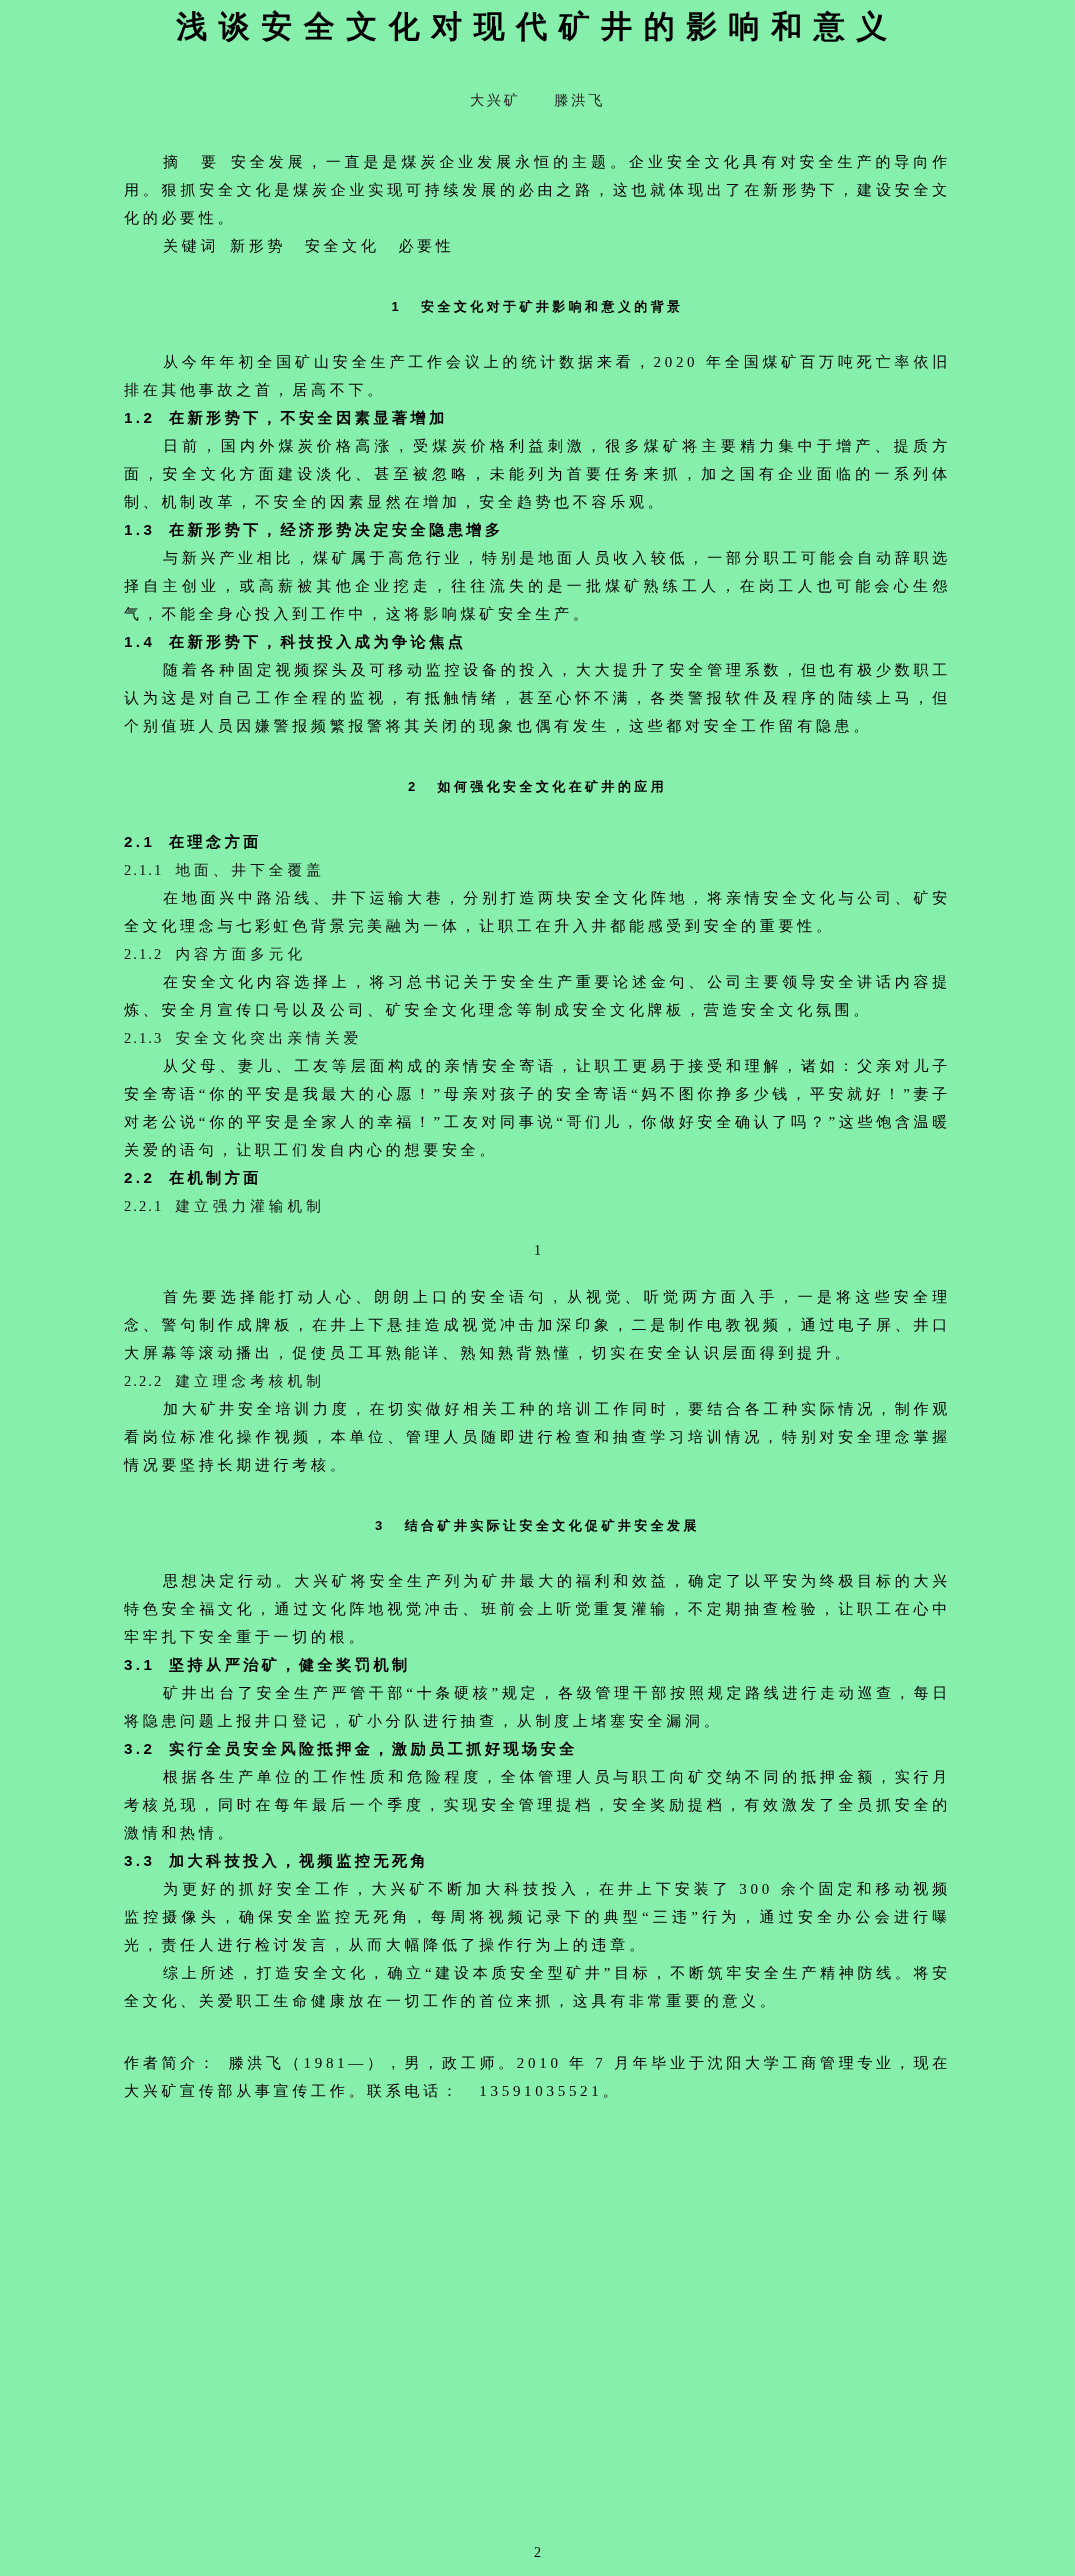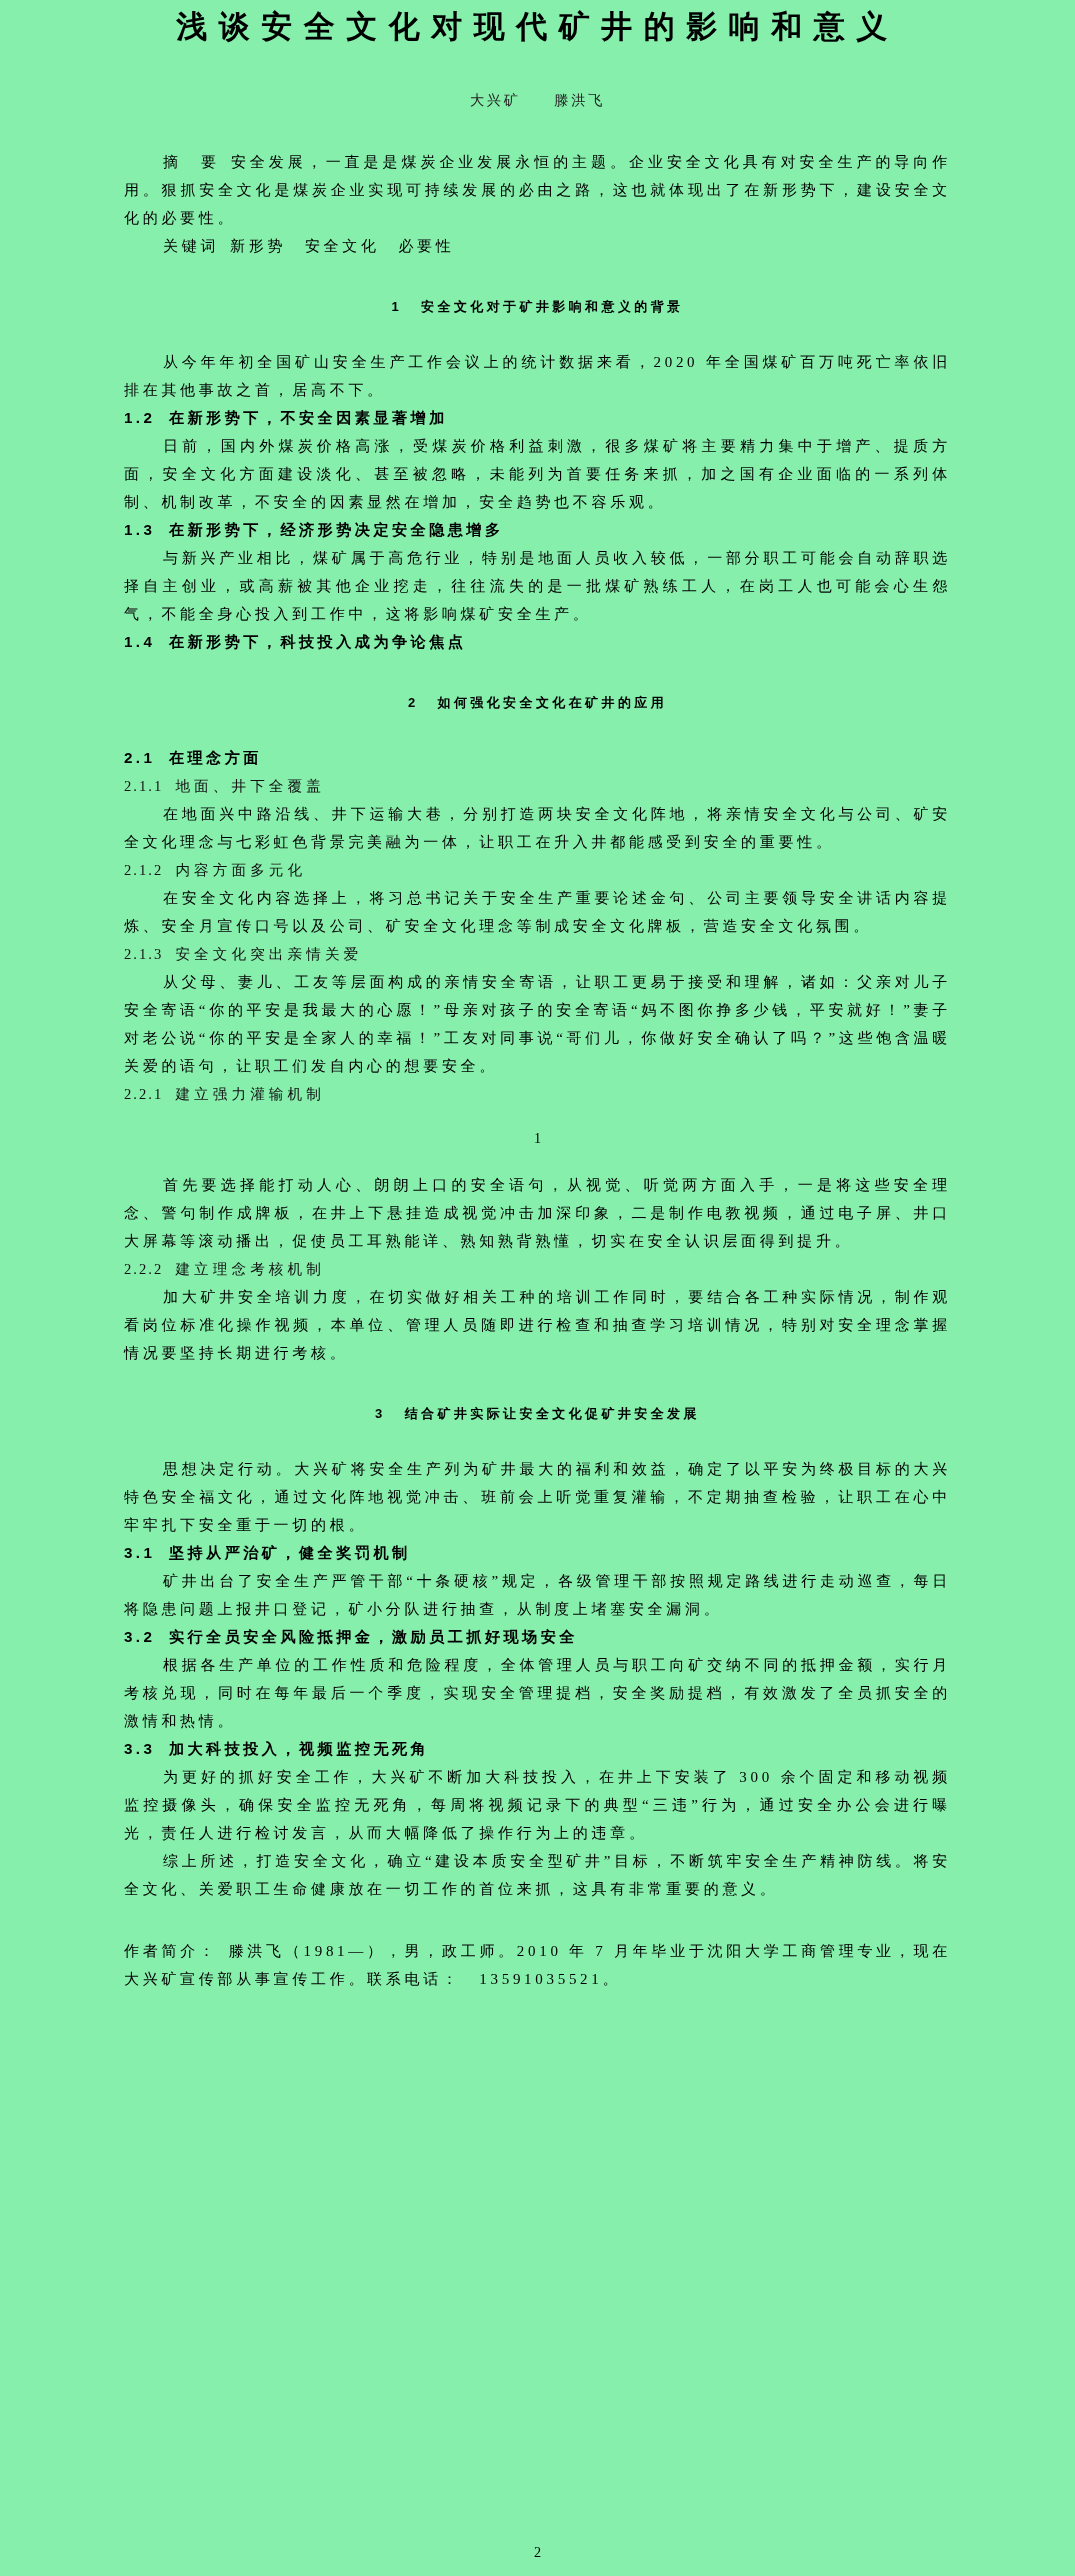--- a/index.html
+++ b/index.html
@@ -120,34 +120,36 @@
 
     <p class="doc-p">从今年年初全国矿山安全生产工作会议上的统计数据来看，2020 年全国煤矿百万吨死亡率依旧排在其他事故之首，居高不下。</p>
 
     <div class="doc-h2"><span class="num">1.2</span><span>在新形势下，不安全因素显著增加</span></div>
     <p class="doc-p">日前，国内外煤炭价格高涨，受煤炭价格利益刺激，很多煤矿将主要精力集中于增产、提质方面，安全文化方面建设淡化、甚至被忽略，未能列为首要任务来抓，加之国有企业面临的一系列体制、机制改革，不安全的因素显然在增加，安全趋势也不容乐观。</p>
 
     <div class="doc-h2"><span class="num">1.3</span><span>在新形势下，经济形势决定安全隐患增多</span></div>
     <p class="doc-p">与新兴产业相比，煤矿属于高危行业，特别是地面人员收入较低，一部分职工可能会自动辞职选择自主创业，或高薪被其他企业挖走，往往流失的是一批煤矿熟练工人，在岗工人也可能会心生怨气，不能全身心投入到工作中，这将影响煤矿安全生产。</p>
 
     <div class="doc-h2"><span class="num">1.4</span><span>在新形势下，科技投入成为争论焦点</span></div>
+    <p class="doc-p">随着各种固定视频探头及可移动监控设备的投入，大大提升了安全管理系数，但也有极少数职工认为这是对自己工作全程的监视，有抵触情绪，甚至心怀不满，各类警报软件及程序的陆续上马，但个别值班人员因嫌警报频繁报警将其关闭的现象也偶有发生，这些都对安全工作留有隐患。</p>
 
     <div class="doc-h1"><span class="num">2</span><span>如何强化安全文化在矿井的应用</span></div>
 
     <div class="doc-h2"><span class="num">2.1</span><span>在理念方面</span></div>
 
     <div class="doc-h3"><span class="num">2.1.1</span><span>地面、井下全覆盖</span></div>
     <p class="doc-p">在地面兴中路沿线、井下运输大巷，分别打造两块安全文化阵地，将亲情安全文化与公司、矿安全文化理念与七彩虹色背景完美融为一体，让职工在升入井都能感受到安全的重要性。</p>
 
     <div class="doc-h3"><span class="num">2.1.2</span><span>内容方面多元化</span></div>
     <p class="doc-p">在安全文化内容选择上，将习总书记关于安全生产重要论述金句、公司主要领导安全讲话内容提炼、安全月宣传口号以及公司、矿安全文化理念等制成安全文化牌板，营造安全文化氛围。</p>
 
     <div class="doc-h3"><span class="num">2.1.3</span><span>安全文化突出亲情关爱</span></div>
     <p class="doc-p">从父母、妻儿、工友等层面构成的亲情安全寄语，让职工更易于接受和理解，诸如：父亲对儿子安全寄语“你的平安是我最大的心愿！”母亲对孩子的安全寄语“妈不图你挣多少钱，平安就好！”妻子对老公说“你的平安是全家人的幸福！”工友对同事说“哥们儿，你做好安全确认了吗？”这些饱含温暖关爱的语句，让职工们发自内心的想要安全。</p>
 
+    <div class="doc-h2"><span class="num">2.2</span><span>在机制方面</span></div>
 
     <div class="doc-h3"><span class="num">2.2.1</span><span>建立强力灌输机制</span></div>
 
     <div class="pagenum">1</div>
 
     <p class="doc-p">首先要选择能打动人心、朗朗上口的安全语句，从视觉、听觉两方面入手，一是将这些安全理念、警句制作成牌板，在井上下悬挂造成视觉冲击加深印象，二是制作电教视频，通过电子屏、井口大屏幕等滚动播出，促使员工耳熟能详、熟知熟背熟懂，切实在安全认识层面得到提升。</p>
 
     <div class="doc-h3"><span class="num">2.2.2</span><span>建立理念考核机制</span></div>
     <p class="doc-p">加大矿井安全培训力度，在切实做好相关工种的培训工作同时，要结合各工种实际情况，制作观看岗位标准化操作视频，本单位、管理人员随即进行检查和抽查学习培训情况，特别对安全理念掌握情况要坚持长期进行考核。</p>
 

